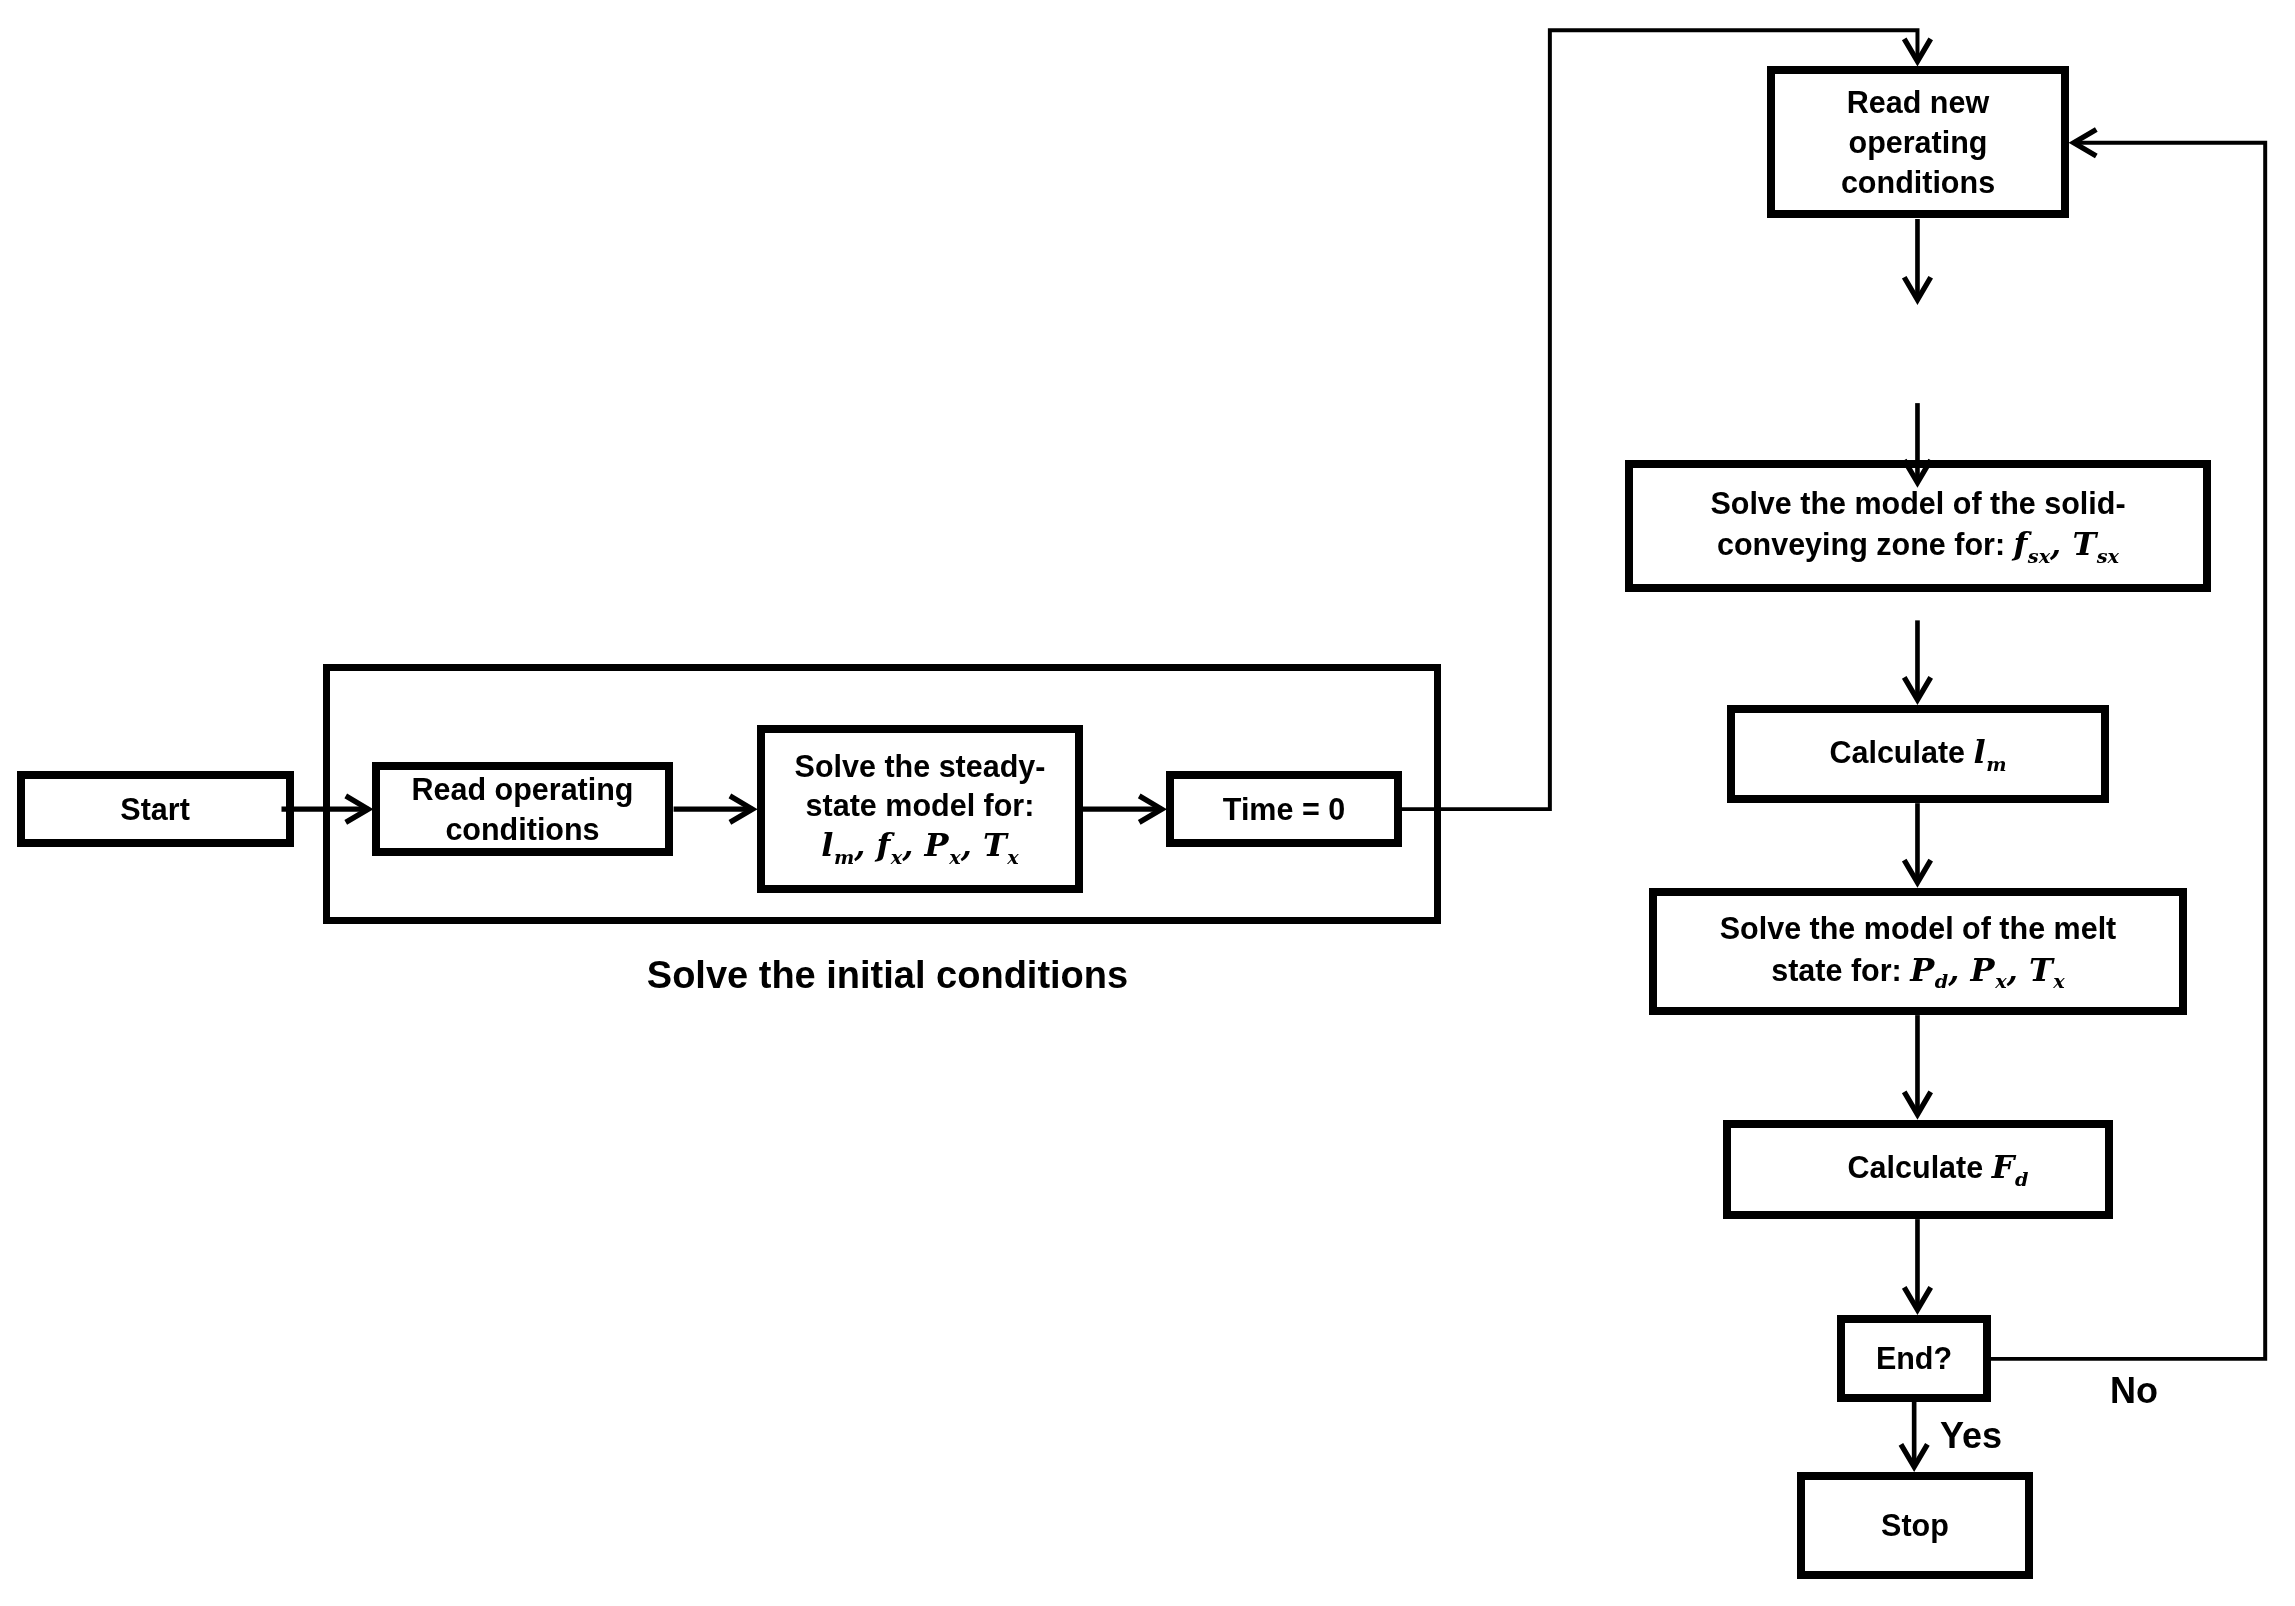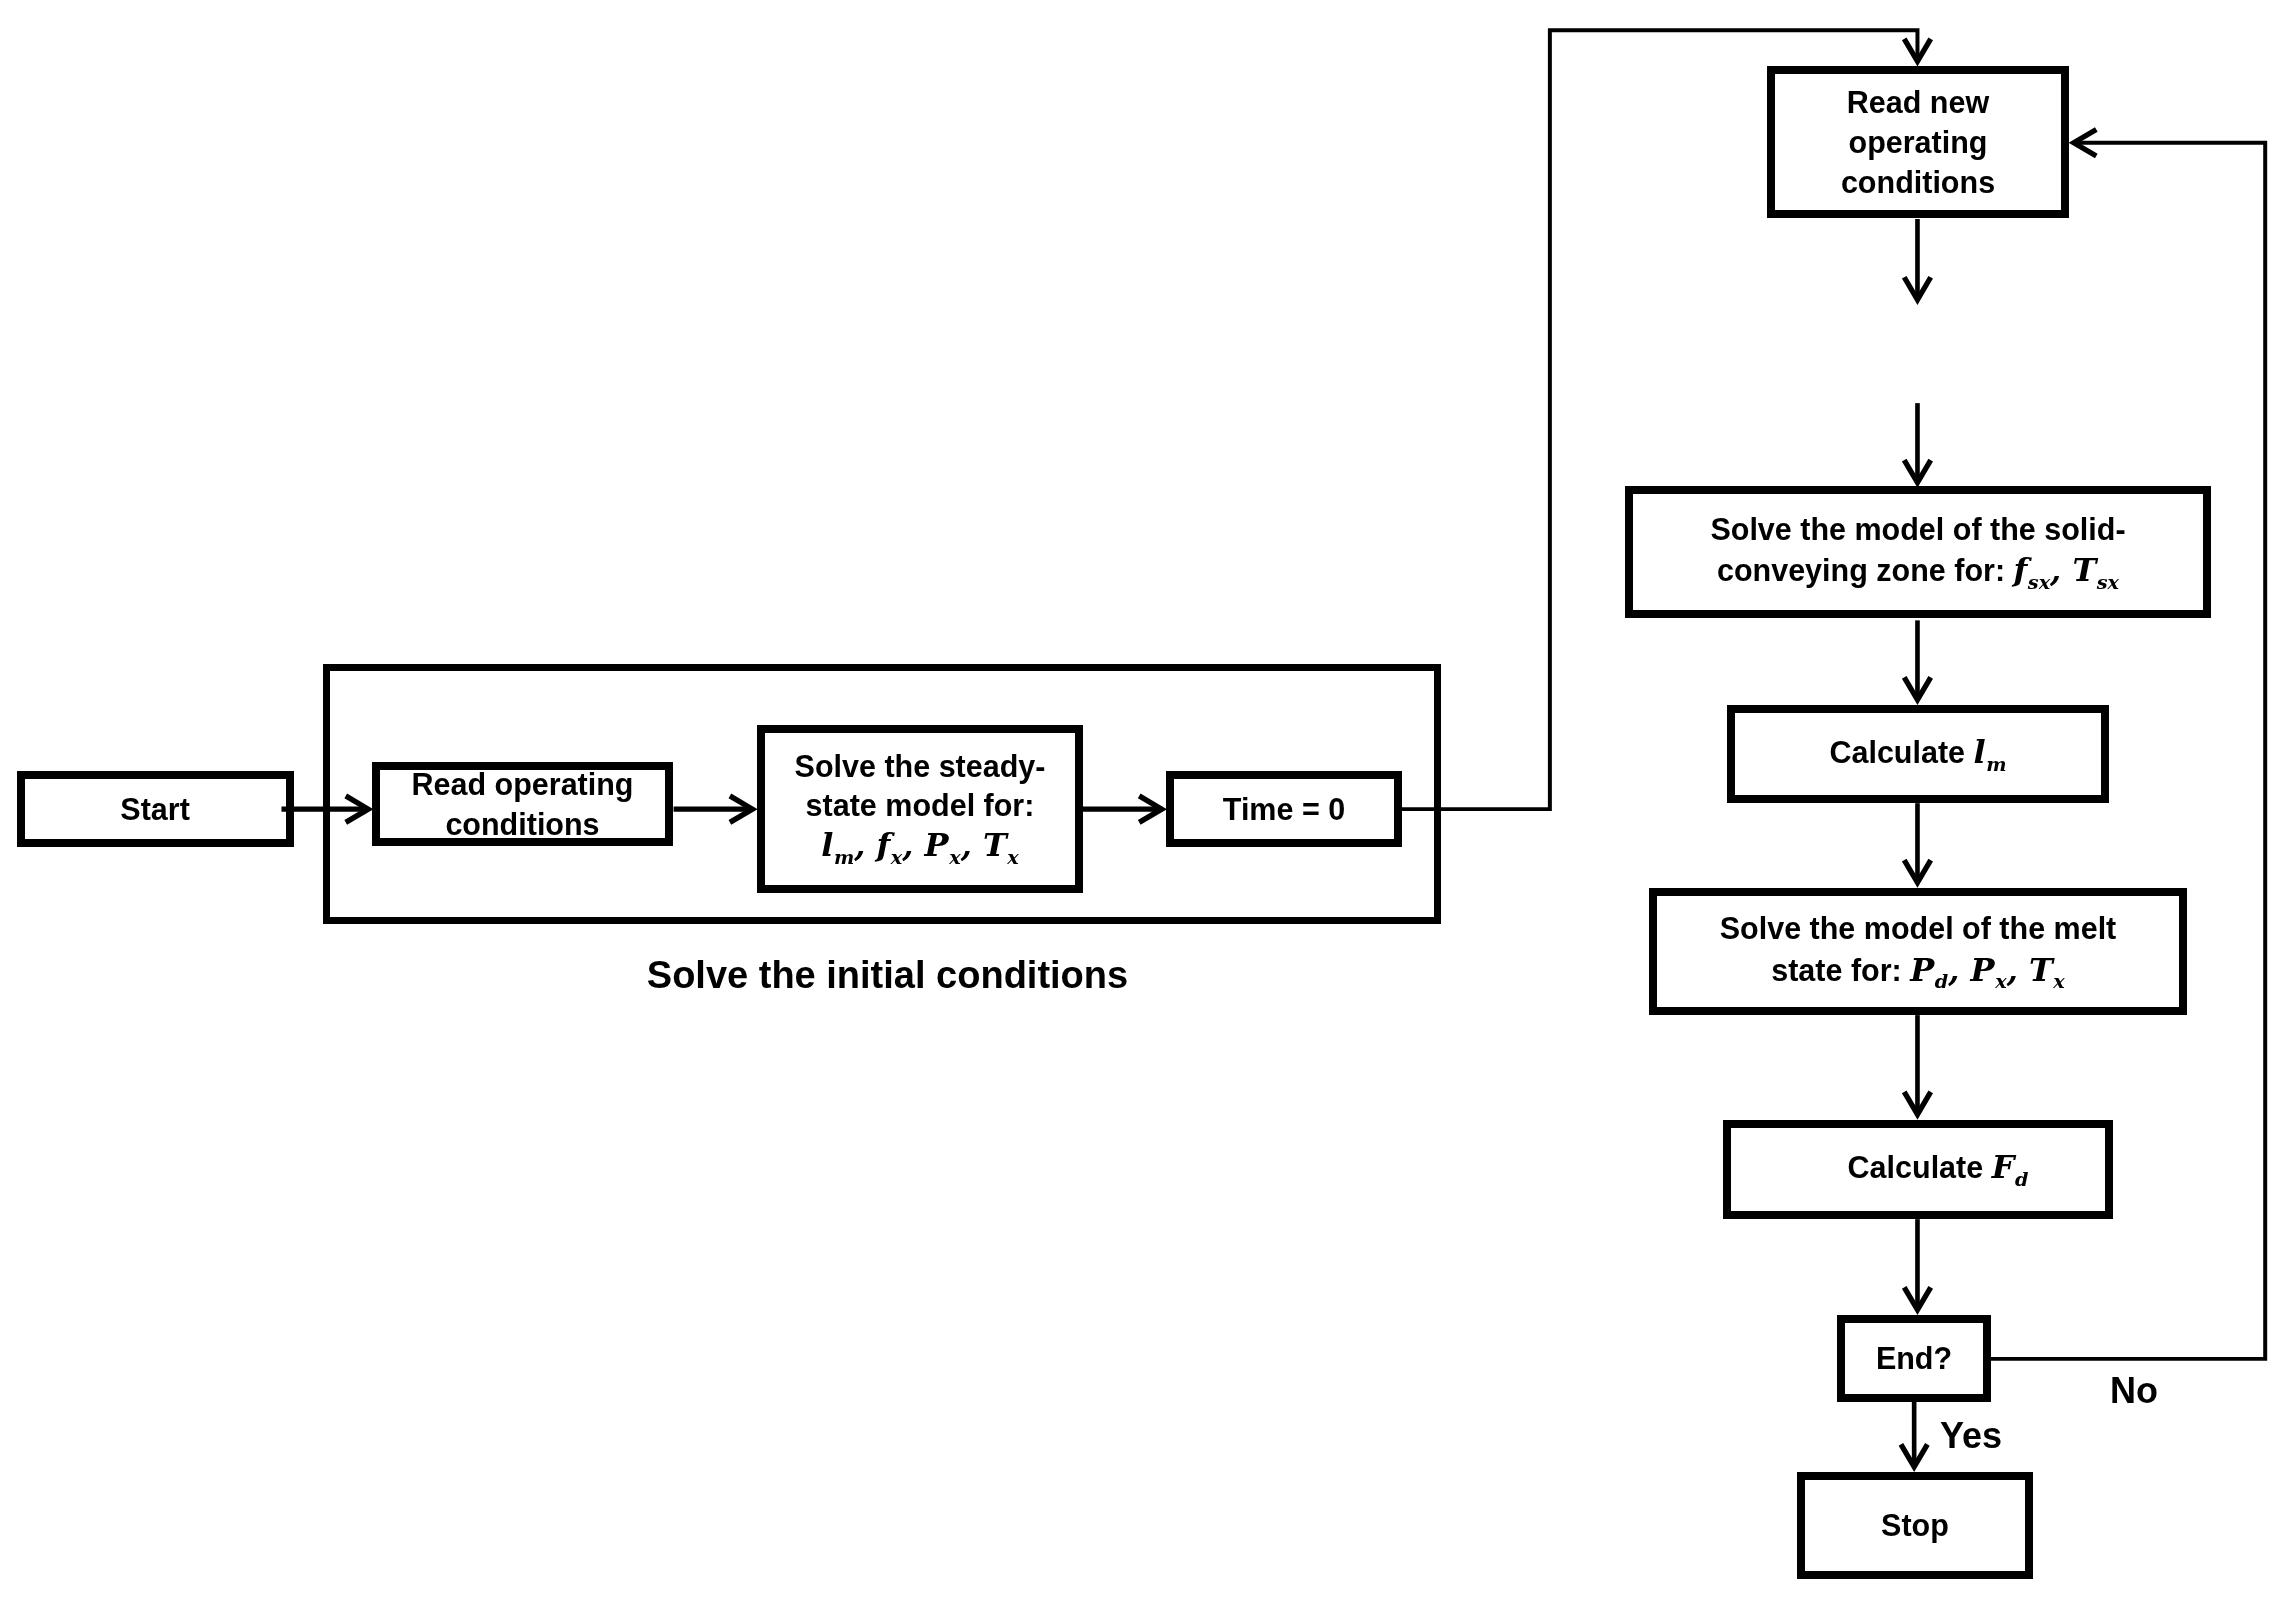--- a/index.html
+++ b/index.html
@@ -77,41 +77,41 @@
 <body>
 
 <div id="canvas">
 
   <div class="group-box" style="left:323px;top:664px;width:1118px;height:260px;"></div>
 
   <div class="node" style="left:16.6px;top:771px;width:277px;height:76px;">
     <div class="line">Start</div>
   </div>
 
-  <div class="node" style="left:372px;top:762px;width:301px;height:84px;">
+  <div class="node" style="left:372px;top:762px;width:301px;height:94px;">
     <div class="line" style="white-space:normal">Read operating<br>conditions</div>
   </div>
 
   <div class="node" style="left:757px;top:725px;width:326px;height:168px;line-height:1.28;">
     <div class="line" style="white-space:normal">Solve the steady-<br>state model for:</div>
     <div class="line" style="font-size:32px;"><i class="mvar">l<sub>m</sub></i><span class="mcomma">, </span><i class="mvar">f<sub>x</sub></i><span class="mcomma">, </span><i class="mvar">P<sub>x</sub></i><span class="mcomma">, </span><i class="mvar">T<sub>x</sub></i></div>
   </div>
 
   <div class="node" style="left:1166px;top:771px;width:236px;height:76px;">
     <div class="line">Time = 0</div>
   </div>
 
   <div class="caption" style="left:583px;top:954px;width:609px;">Solve the initial conditions</div>
 
   <div class="node" style="left:1767px;top:66px;width:302px;height:152px;">
     <div class="line">Read new<br>operating<br>conditions</div>
   </div>
 
 
-  <div class="node" style="left:1625px;top:486px;width:586px;height:132px;">
+  <div class="node" style="left:1625px;top:460px;width:586px;height:132px;">
     <div class="line">Solve the model of the solid-</div>
     <div class="line">
       <span>conveying zone for: </span><span style="font-size:32px;"><i class="mvar">f<sub>sx</sub></i><span class="mcomma">, </span><i class="mvar">T<sub>sx</sub></i></span>
     </div>
   </div>
 
   <div class="node" style="left:1727px;top:705px;width:382px;height:98px;">
     <div class="line">
       <span>Calculate </span><span style="font-size:32px;"><i class="mvar">l<sub>m</sub></i></span>
     </div>

